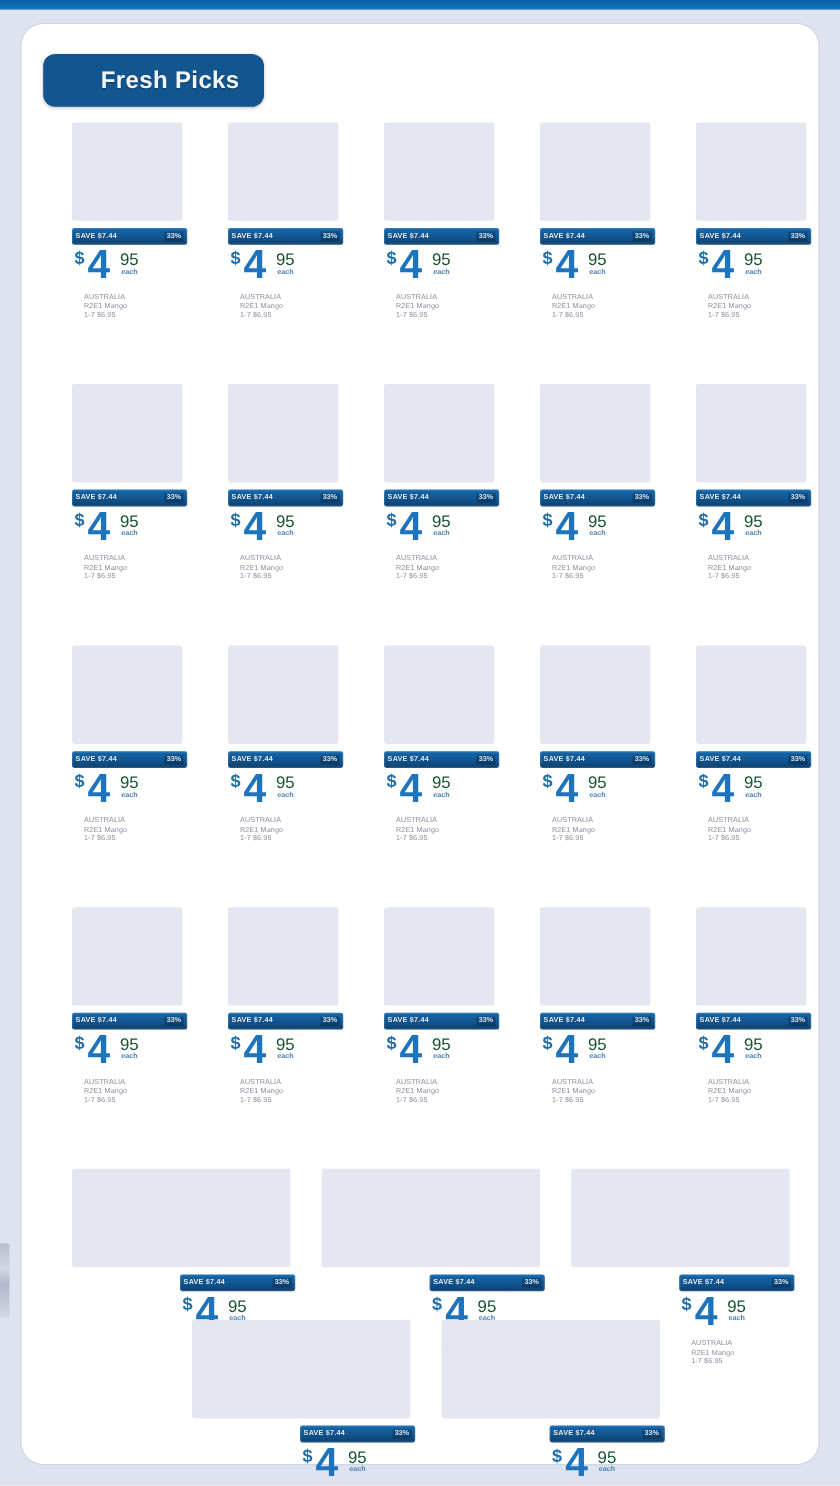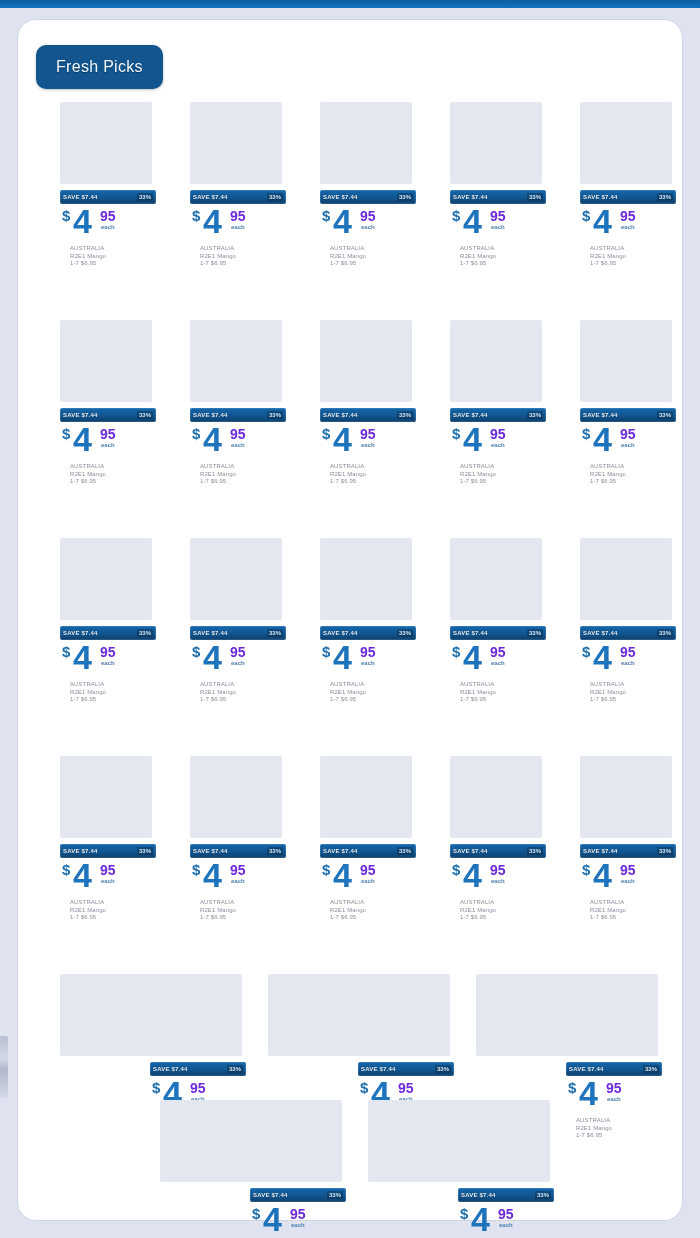--- a/index.html
+++ b/index.html
@@ -43,24 +43,25 @@
     left:18px; top:25px;
     height:44px;
     padding:0 20px;
     display:flex; align-items:center;
     background:#12558f;
     border-radius:10px;
     box-shadow:0 1px 3px rgba(0,0,0,.25);
   }
   .section-tab .title {
     color:#f2f7fc;
-    font-size:16px;
-    font-weight:normal;
+    font-size:20px;
+    font-weight:bold;
     letter-spacing:.3px;
     text-shadow:0 1px 1px rgba(0,0,0,.35);
+    margin-left:28px;
   }
 
   
   .grid {
     position:absolute;
     left:0; top:82px;
     width:664px;
   }
   .row {
     position:relative;
@@ -124,22 +125,22 @@
   }
   .price .dollars {
     position:absolute; left:13px; top:-3px;
     font-size:34px; font-weight:bold;
     line-height:34px;
     color:#1d74bd;
     letter-spacing:-1px;
   }
   .price .cents {
     position:absolute; left:40px; top:1px;
-    font-size:14px; font-weight:bold;
-    color:#6d28d9;
+    font-size:14px; font-weight:normal;
+    color:#14532d;
   }
   .price .unit {
     position:absolute; left:41px; top:17px;
     font-size:6px; font-weight:bold;
     color:#4b7fae;
   }
 
   
   .desc {
     margin-top:2px;

